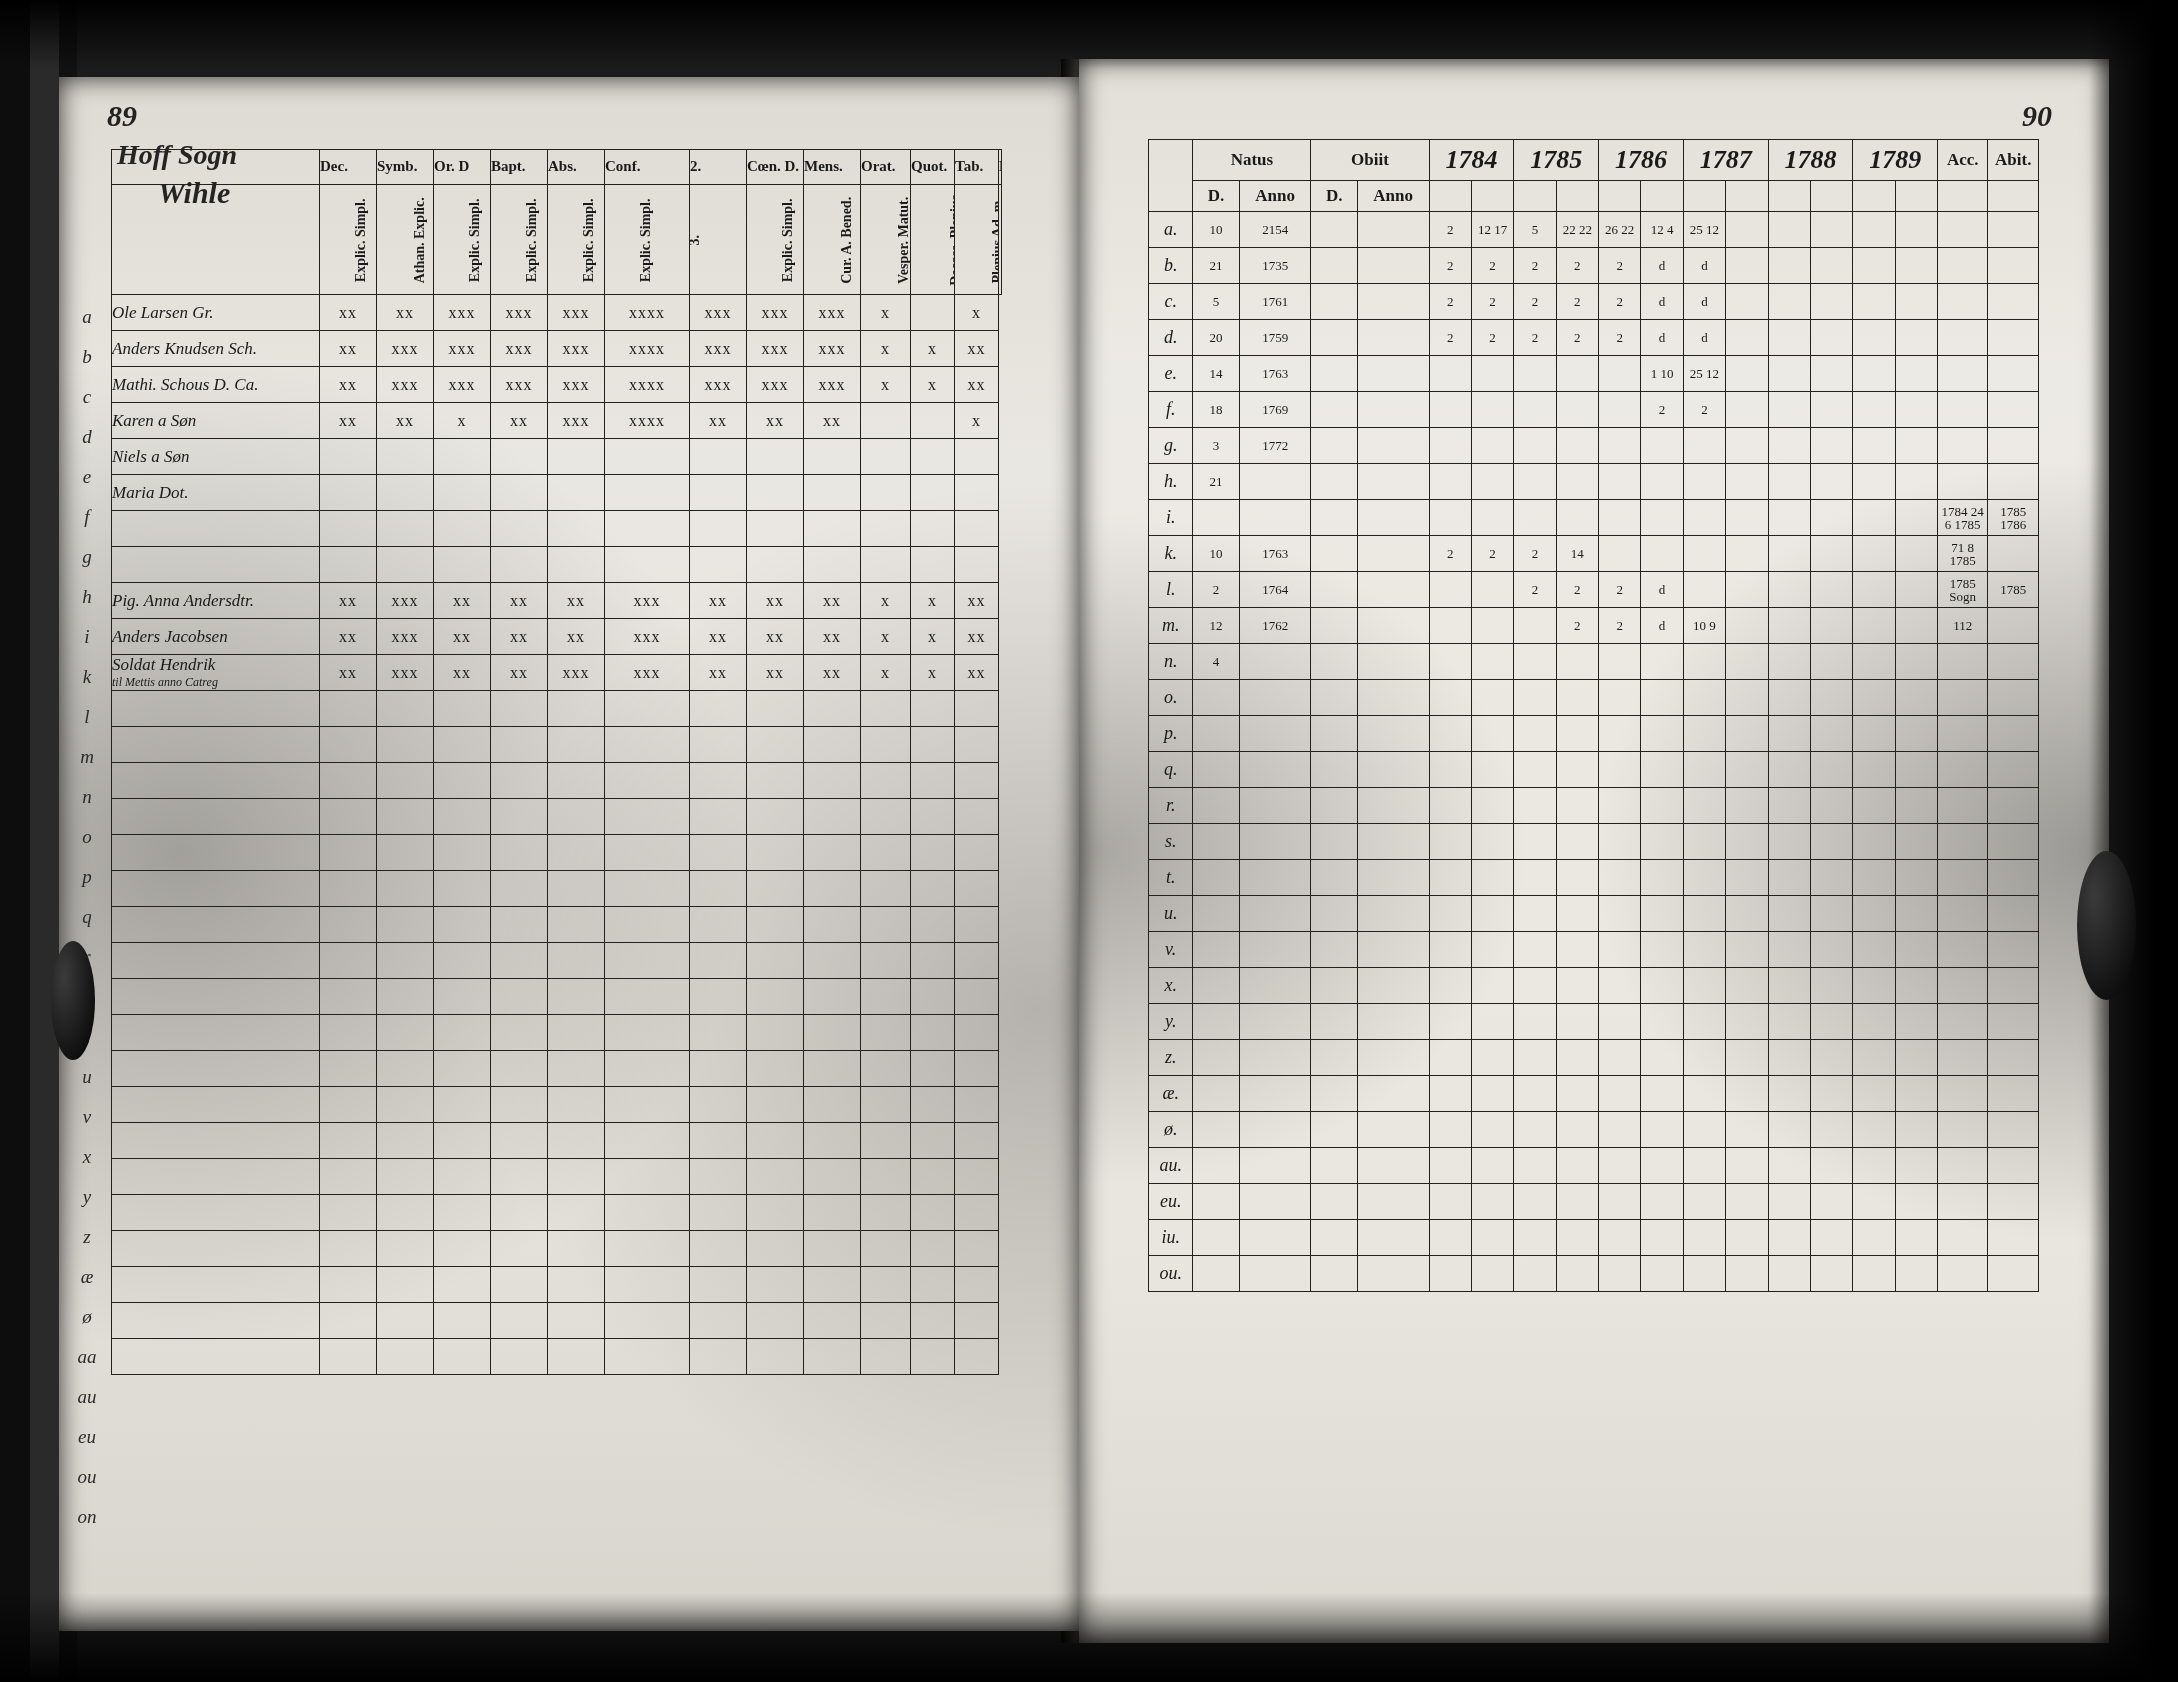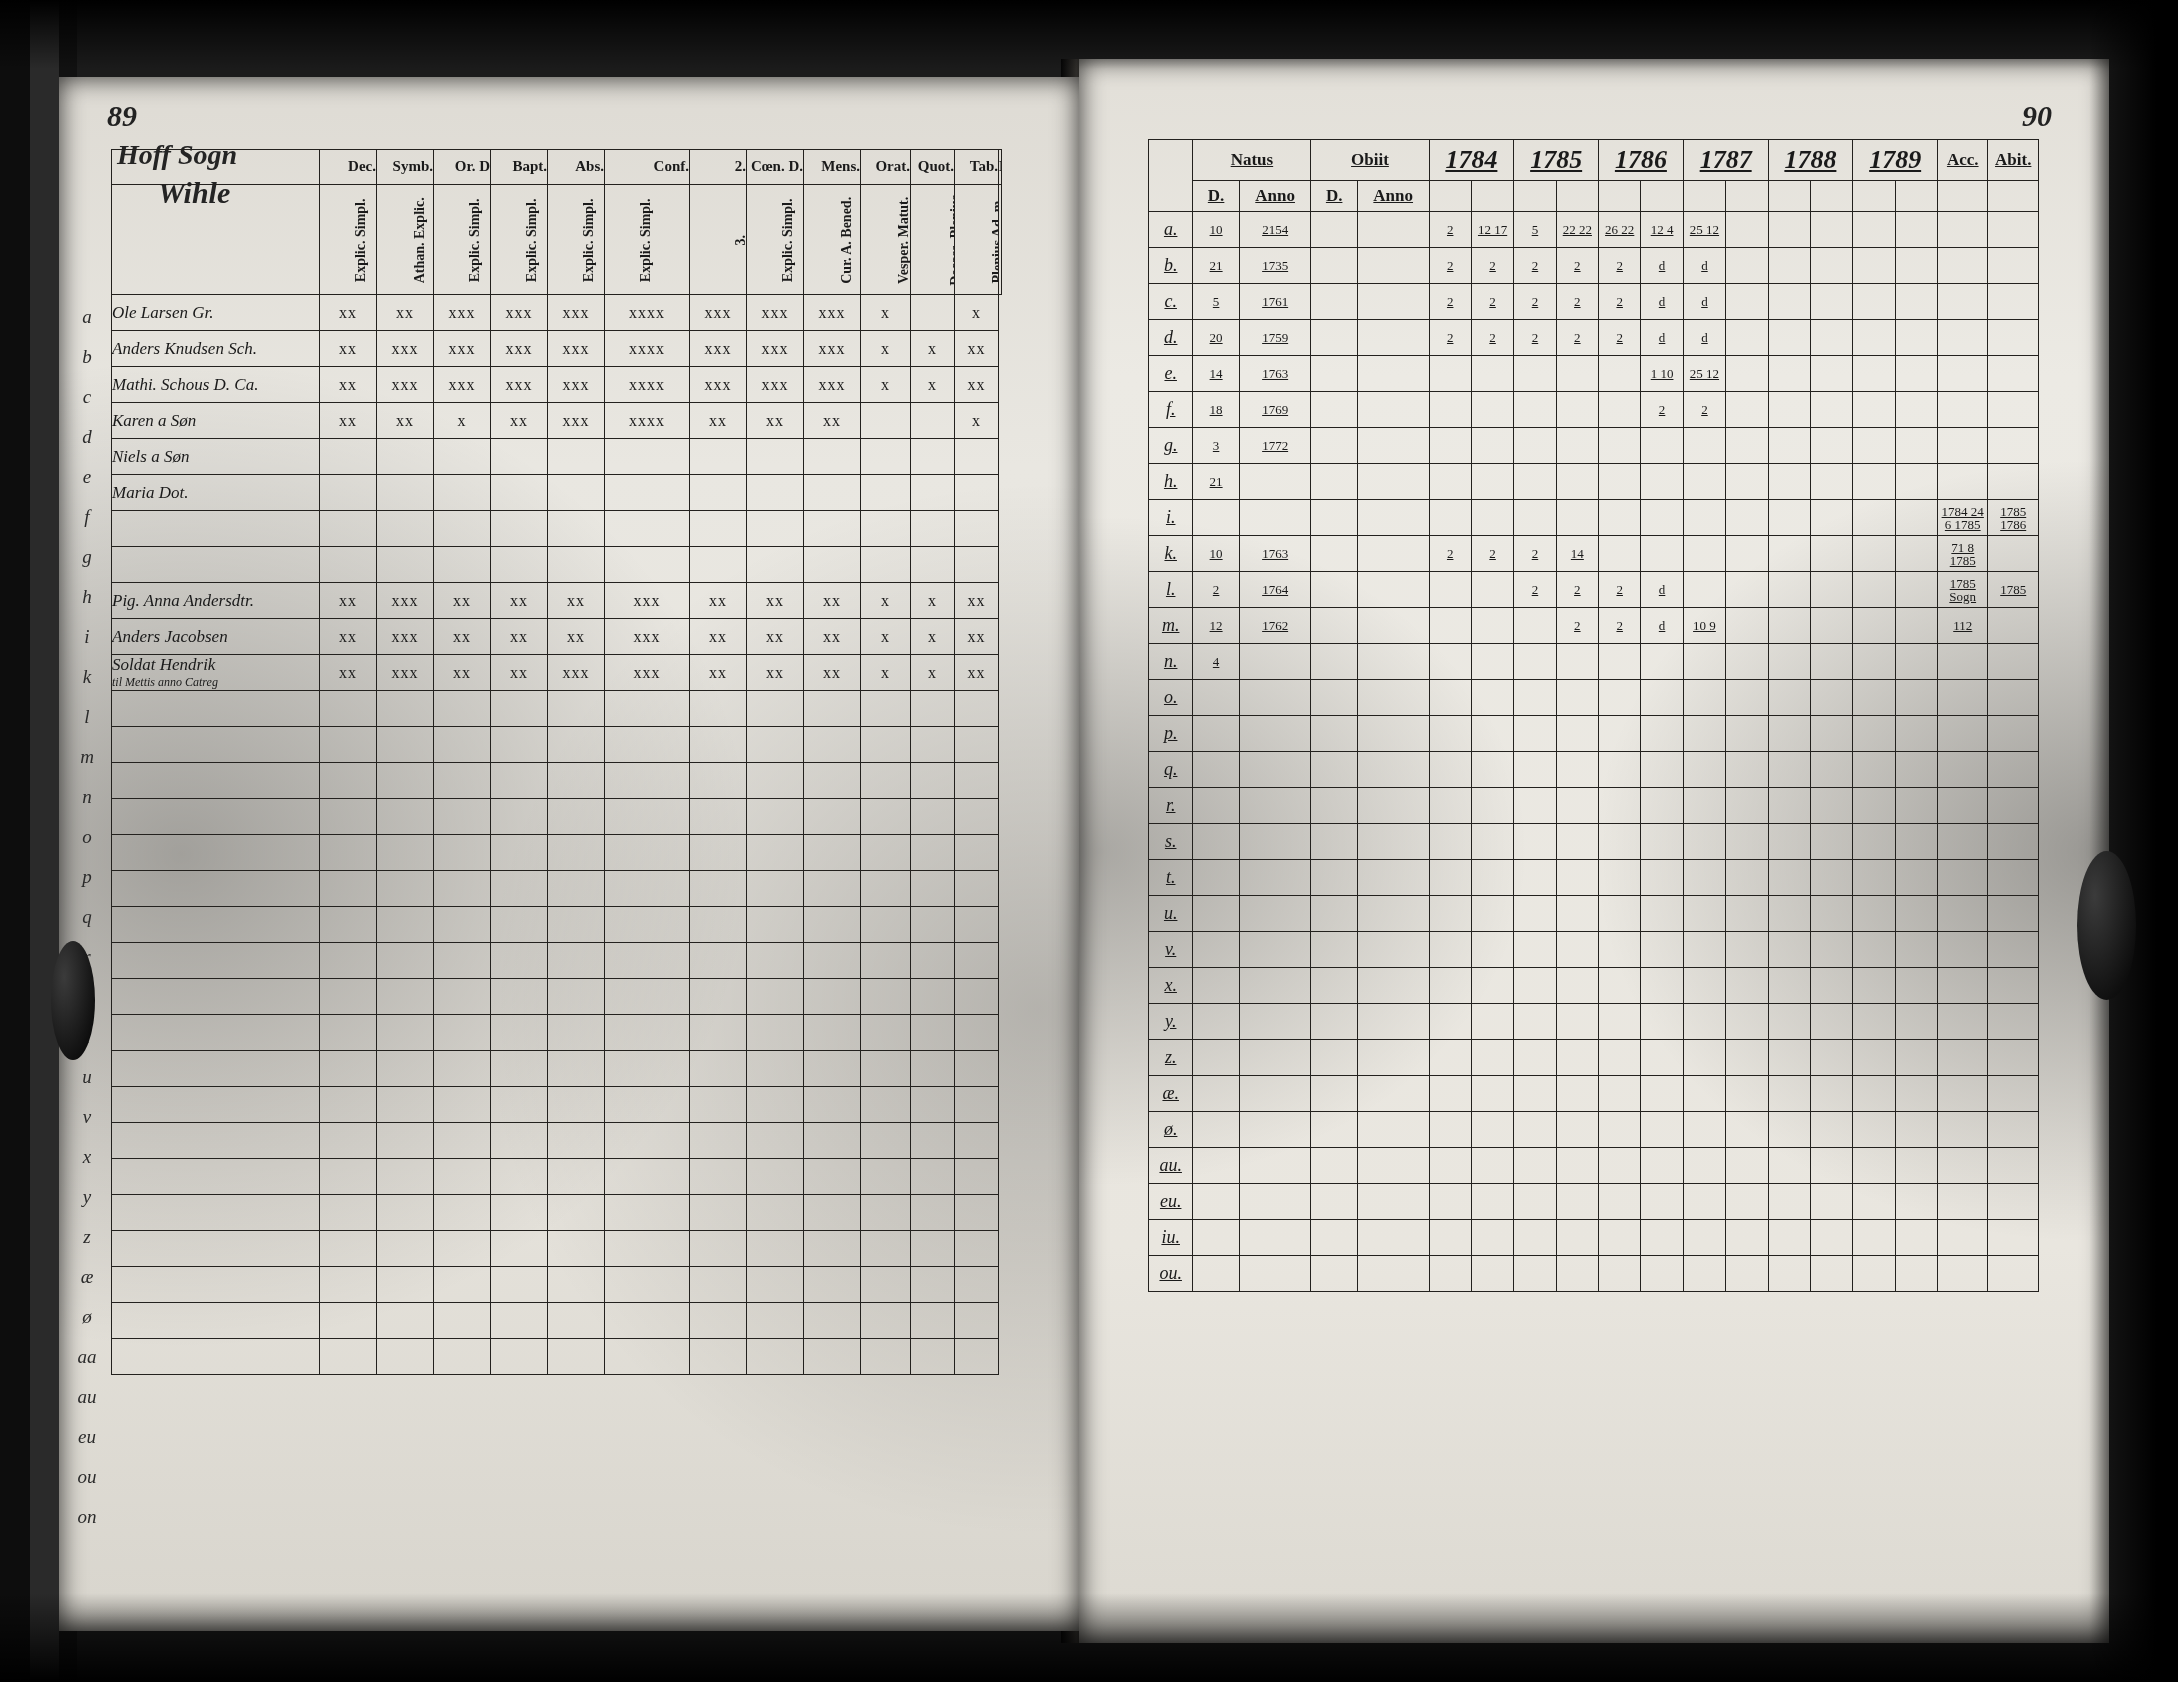--- a/index.html
+++ b/index.html
@@ -37,33 +37,33 @@
   
   .folio{position:absolute;font-family:"Liberation Serif",serif;font-weight:bold;color:#222;
      font-size:30px;font-style:italic;}
   #folio-left{left:107px;top:99px;}
   #folio-right{left:2022px;top:99px;}
 
   
   table.reg{position:absolute;border-collapse:collapse;table-layout:fixed;
      font-family:"Liberation Serif",serif;color:#1a1a1a;background:transparent;}
   table.reg td,table.reg th{border:1.6px solid #23211e;padding:0;overflow:hidden;}
-  .hdr{font-size:15px;font-weight:bold;text-align:right;vertical-align:middle;line-height:1.05;}
+  .hdr{font-size:15px;font-weight:bold;text-align:left;vertical-align:middle;line-height:1.05;}
   .hdr-rot{height:109px;vertical-align:middle;}
   .hdr-rot span{display:inline-block;transform:rotate(-90deg);white-space:nowrap;font-size:14px;font-weight:bold;}
   .rowh{height:36px;}
   .nm{font-size:17px;font-style:italic;padding-left:6px;white-space:nowrap;overflow:hidden;
       font-family:"Liberation Serif",serif;}
   .mk{text-align:center;font-size:16px;letter-spacing:1px;white-space:nowrap;}
   .idx{font-size:18px;font-style:italic;text-align:center;}
 
   
   #tbl-left{left:111px;top:149px;width:891px;}
   
-  #tbl-right{left:1148px;top:139px;width:891px;text-decoration:underline;}
+  #tbl-right{left:1148px;top:139px;width:891px;}
 
   .smallnum{font-size:13px;text-align:center;line-height:1.0;}
   .yrhdr{font-size:26px;font-weight:bold;text-align:center;font-style:italic;}
   .lbl{font-size:17px;font-weight:bold;text-align:center;}
 
   
   .margin-alpha{position:absolute;left:67px;top:297px;width:40px;
      font-size:19px;font-style:italic;color:#2b2b2b;line-height:40px;text-align:center;}
 </style>
 </head>

